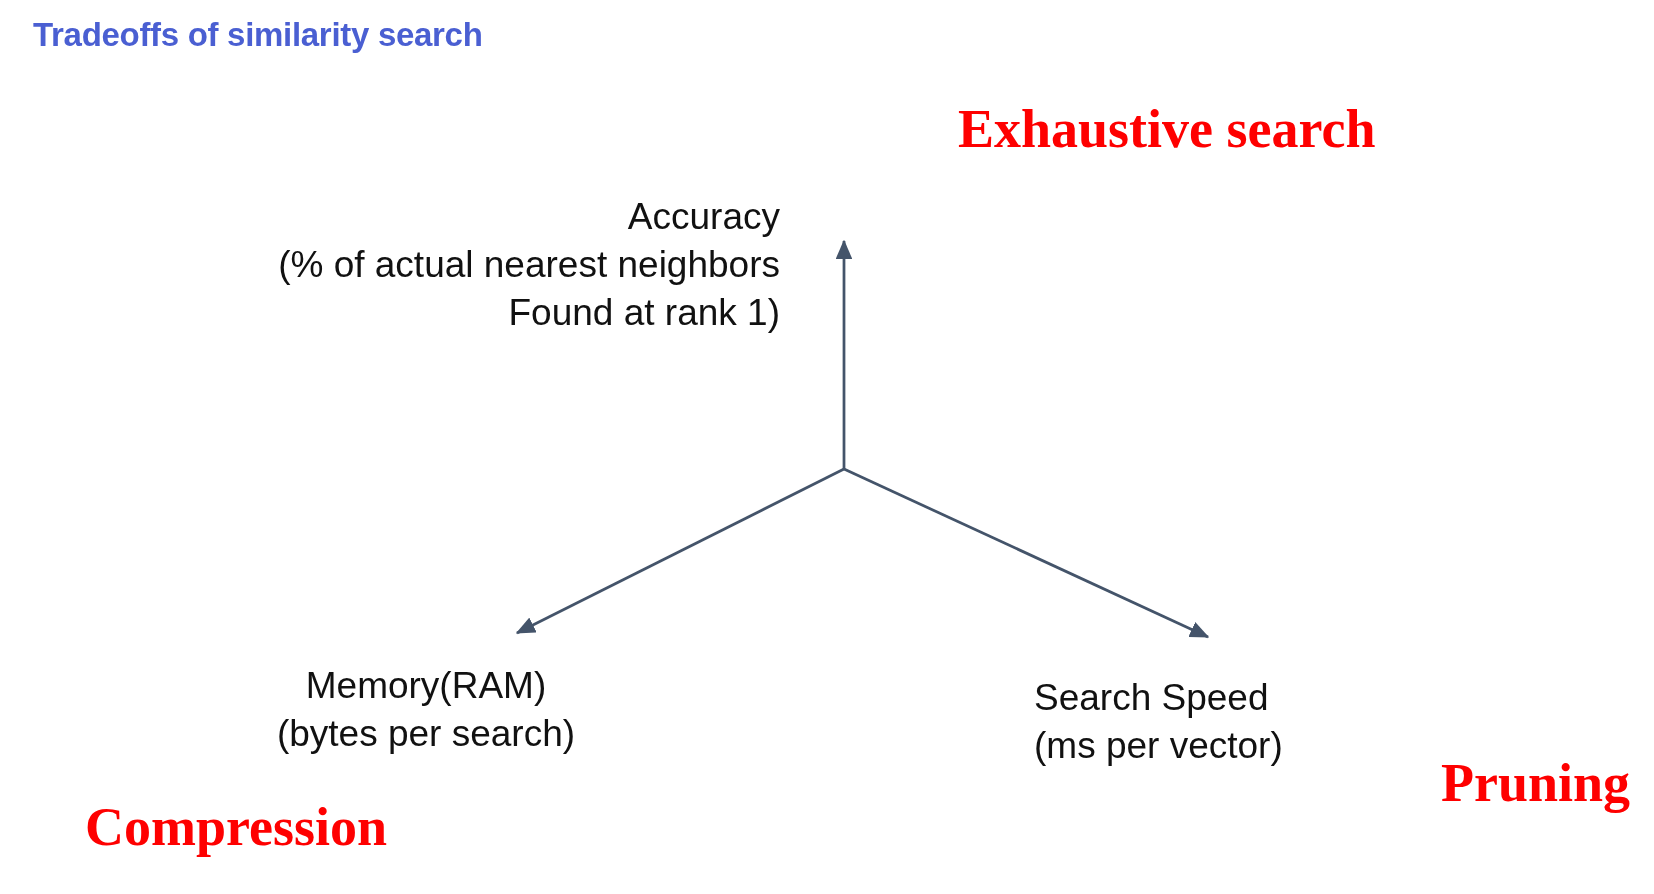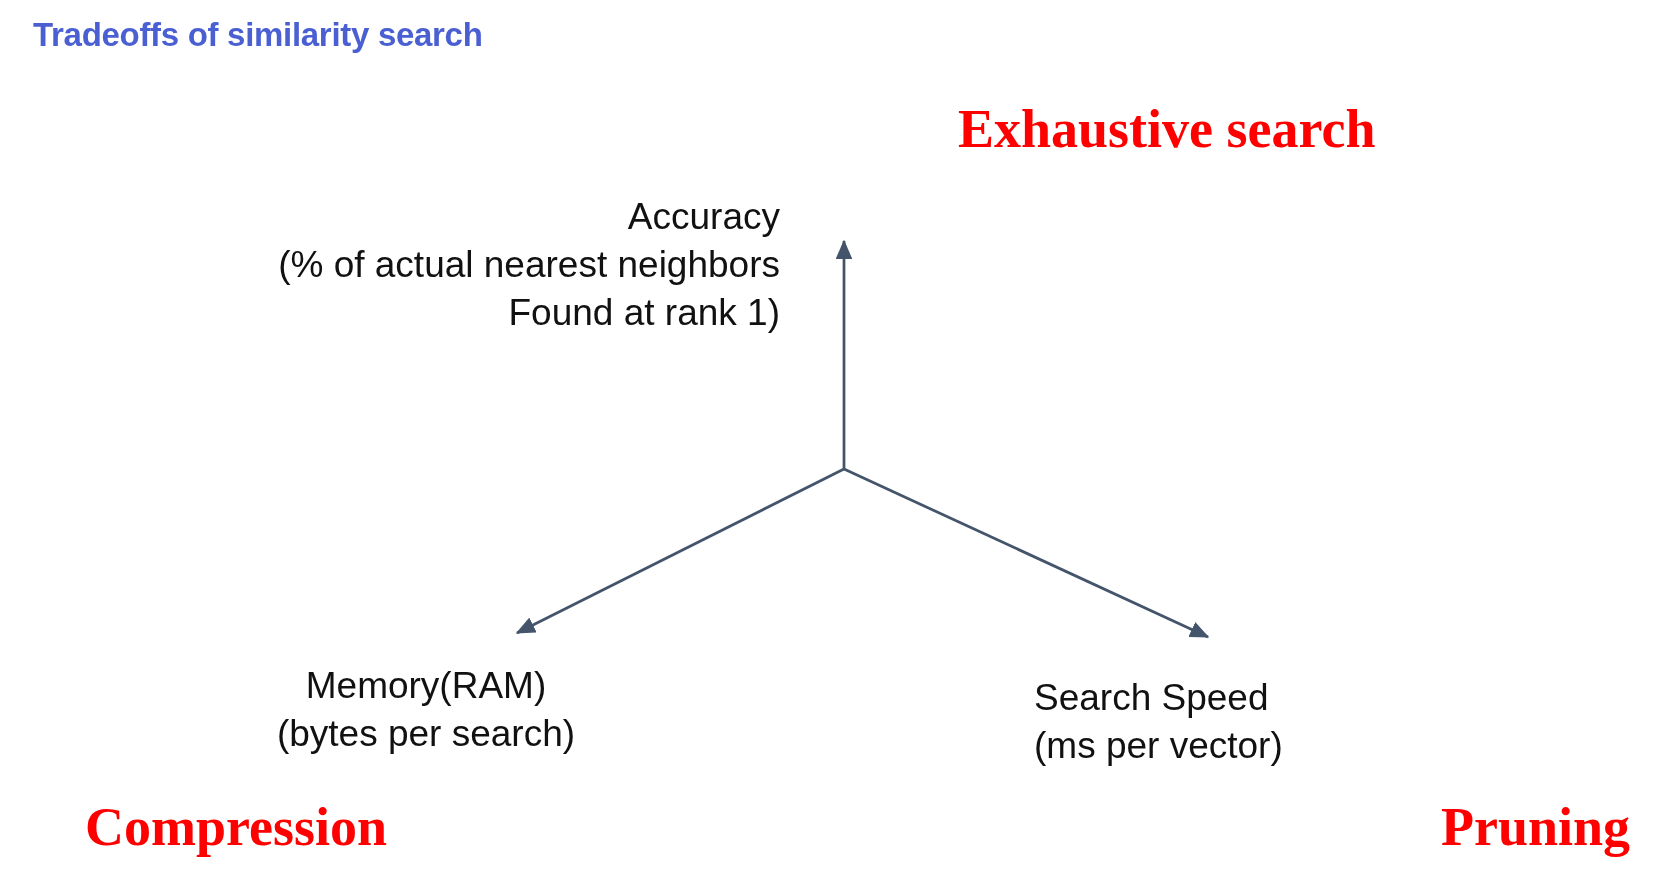--- a/index.html
+++ b/index.html
@@ -30,21 +30,21 @@
     position: absolute;
     font-family: "Liberation Serif", serif;
     font-weight: 700;
     font-size: 54px;
     color: #fe0000;
     white-space: nowrap;
     line-height: 1.1;
   }
   .label-exhaustive { left: 958px; top: 100px; }
   .label-compression { left: 57px; top: 798px; margin-left: 28px; }
-  .label-pruning { right: 24px; top: 798px; }
+  .label-pruning { right: 24px; top: 754px; }
   .axis-label {
     position: absolute;
     font-family: Liberation Sans, sans-serif;
     font-size: 37px;
     line-height: 48px;
     color: #111111;
     white-space: nowrap;
   }
   .axis-label span { display: block; }
   .accuracy-label {

